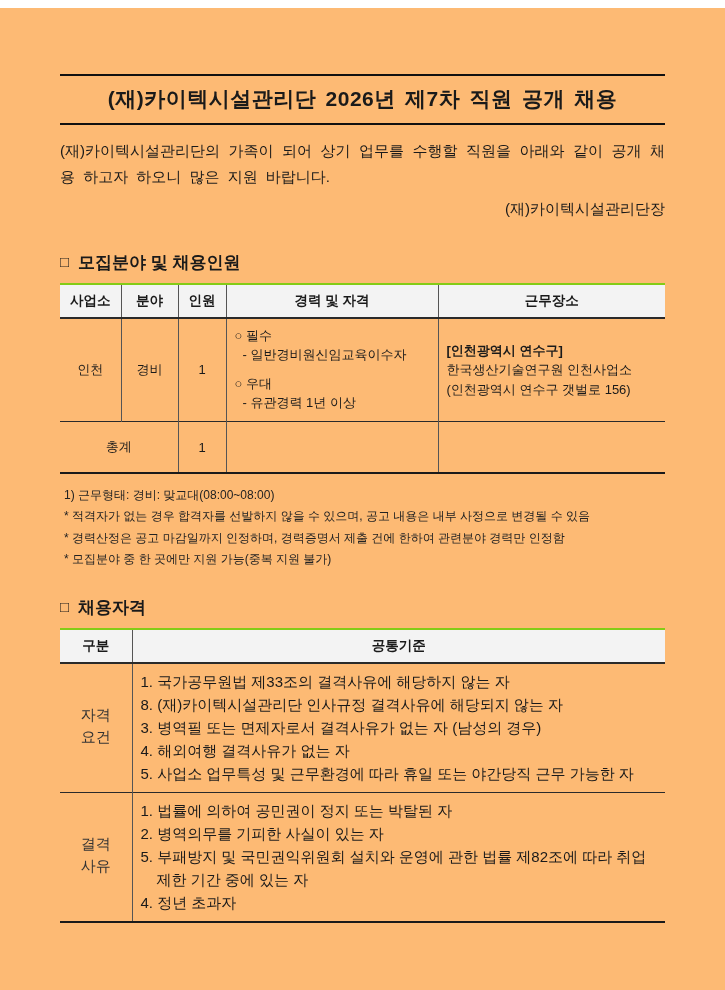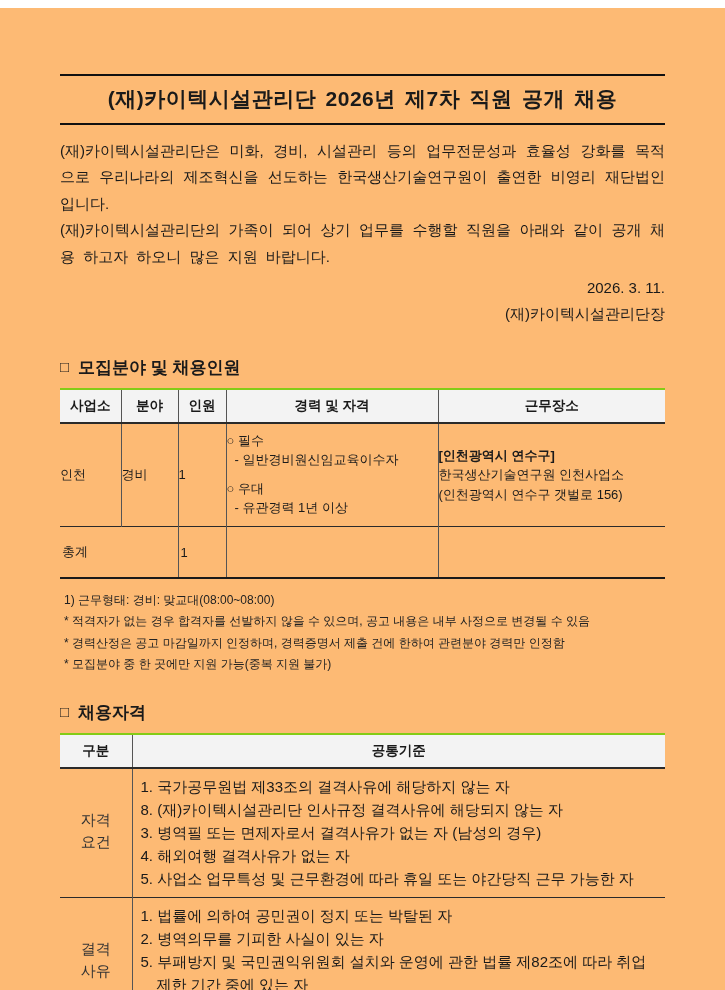--- a/index.html
+++ b/index.html
@@ -34,23 +34,23 @@
   .section-head .sq { font-weight:normal; font-size:15px; position:relative; top:-1px; }
   .sh-1 { margin-top:29px; }
   .sh-2 { margin-top:26px; }
   
   table { border-collapse:collapse; width:605px; table-layout:fixed; }
   .tbl { margin-top:9px; border-top:2px solid #84cc16; border-bottom:2px solid #1a1a1a; }
   .tbl th {
     background:#f3f3f3; font-size:13.5px; font-weight:bold;
     border-bottom:2px solid #2a2a2a; padding:7px 2px; text-align:center;
   }
-  .tbl td { font-size:13px; vertical-align:middle; padding:5px 0; }
+  .tbl td { font-size:13px; vertical-align:middle; padding:5px 8px; }
   .tbl th + th, .tbl td + td { border-left:1px solid #555; }
-  .center { }
+  .center { text-align:center; }
   
   .recruit-row td { height:104px; }
   .qual-cell div { line-height:1.45; }
   .qual-dash { padding-left:8px; }
   .qual-gap { margin-top:10px; }
   .loc-cell div { line-height:1.5; }
   .loc-title { font-weight:bold; }
   .total-row td {
     border-top:1px solid #2a2a2a; font-weight:normal; height:28px; padding:16px 2px;
   }
@@ -71,26 +71,24 @@
 </head>
 <body>
 
 <div class="page">
 
   <div class="title-box">
     <h1>(재)카이텍시설관리단 2026년 제7차 직원 공개 채용</h1>
   </div>
 
   <div class="intro">
-    <p>(재)카이텍시설관리단은 미화, 경비, 시설관리 등의 업무전문성과 효율성 강화를 목적으로 우리나라의 제조혁신을 선도하는 한국생산기술연구원이 출연한 비영리 재단법인입니다.</p>
     <p>(재)카이텍시설관리단의 가족이 되어 상기 업무를 수행할 직원을 아래와 같이 공개 채용 하고자 하오니 많은 지원 바랍니다.</p>
   </div>
 
   <div class="date-block">
-    <div>2026. 3. 11.</div>
     <div>(재)카이텍시설관리단장</div>
   </div>
 
   <div class="section-head sh-1">
     <span class="sq">□</span>
     <span>모집분야 및 채용인원</span>
   </div>
 
   <table class="tbl">
     <colgroup>

